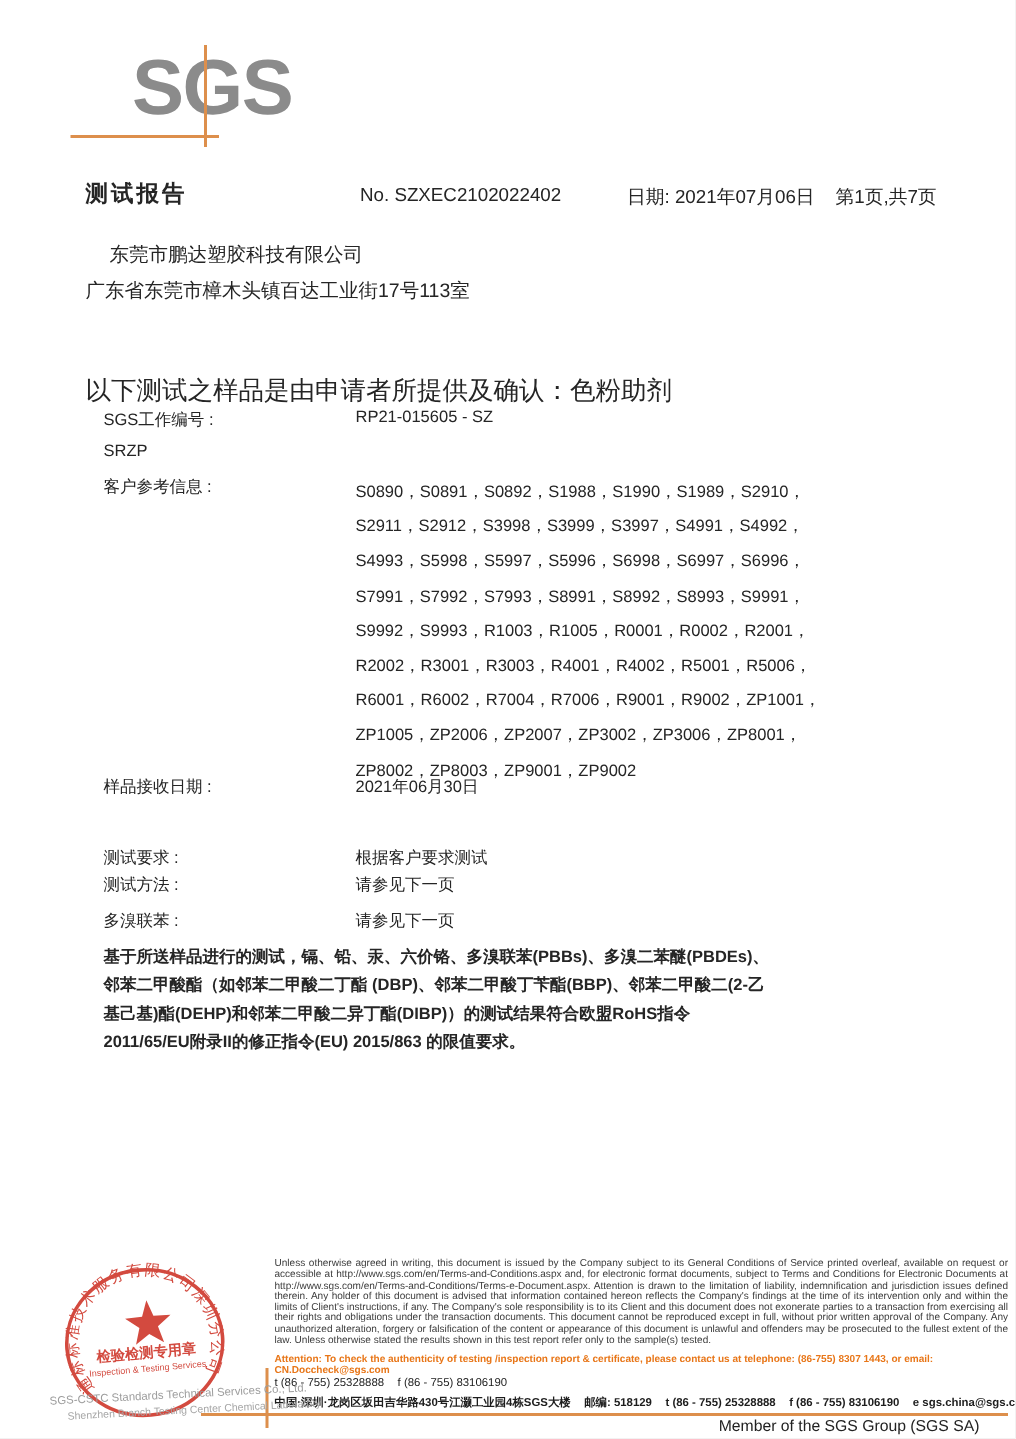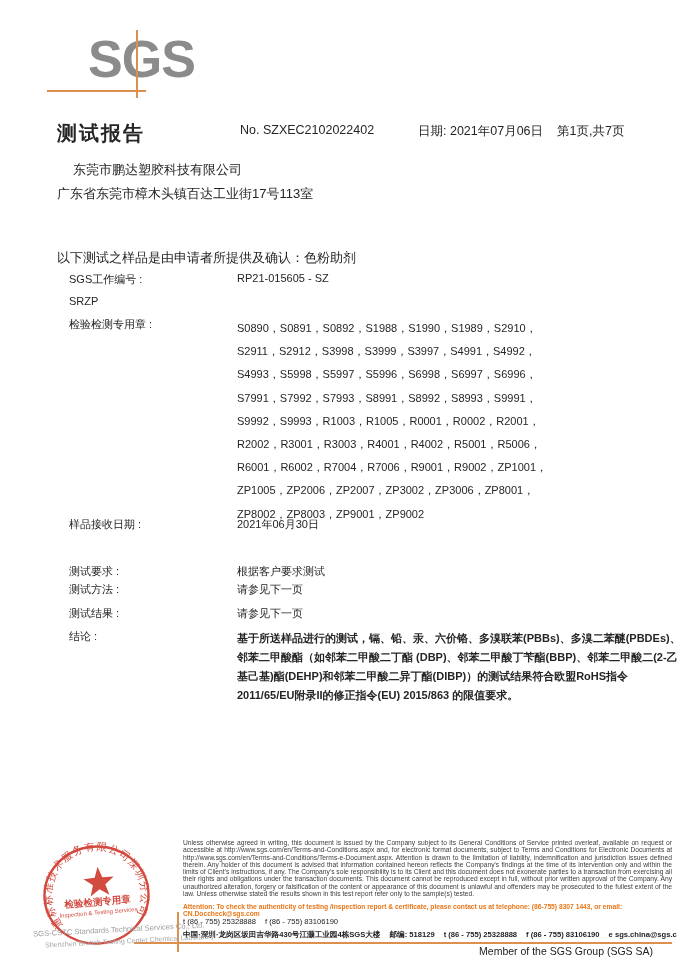--- a/index.html
+++ b/index.html
@@ -11,28 +11,28 @@
   }
   
   .logo-text{
     position:absolute; left:56px; top:33px;
     font-size:52px; font-weight:800; letter-spacing:-1px;
     color:#8b8b8b; line-height:1;margin-left:32px;
   }
   .logo-hline{ position:absolute; left:47px; top:90px; width:99px; height:2px; background:#dd8f4c; }
   .logo-vline{ position:absolute; left:136px; top:30px; width:2px; height:68px; background:#dd8f4c; }
   
-  .hdr-title{ position:absolute; left:57px; top:120px; font-size:20px; font-weight:700; letter-spacing:2px; }
+  .hdr-title{ position:absolute; left:57px; top:120px; font-size:15px; font-weight:700; letter-spacing:2px; }
   .hdr-no{ position:absolute; left:240px; top:123px; font-size:12.5px; }
   .hdr-date{ position:absolute; left:418px; top:123px; font-size:12.5px; }
   .hdr-pages{ position:absolute; left:557px; top:123px; font-size:12.5px; }
   
   .applicant-name{ position:absolute; left:57px; top:161px; font-size:13px;margin-left:16px; }
   .applicant-address{ position:absolute; left:57px; top:185px; font-size:13px; }
-  .sample-statement{ position:absolute; left:57px; top:249px; font-size:13px; }
+  .sample-statement{ position:absolute; left:57px; top:249px; font-size:17px; }
   
   .row{ position:absolute; left:53px; display:flex; font-size:11px;margin-left:16px; }
   .row .lbl{ width:168px; flex-shrink:0; }
   .row .val{ white-space:pre-line; }
   #r-job{top:272px} #r-model{top:295px}
   #r-ref{top:317px} #r-ref .val{ line-height:23.2px; width:450px; }
   #r-recv{top:517px} #r-period{top:541px} #r-req{top:564px}
   #r-method{top:582px} #r-result{top:606px}
   #r-concl{top:629px} #r-concl .val{ width:447px; line-height:19px; white-space:normal;font-weight:bold; }
   
@@ -77,21 +77,21 @@
   <div class="sample-statement">以下测试之样品是由申请者所提供及确认：色粉助剂</div>
 
   <div class="row" id="r-job">
     <span class="lbl">SGS工作编号 :</span>
     <span class="val">RP21-015605 - SZ</span>
   </div>
   <div class="row" id="r-model">
     <span class="val">SRZP</span>
   </div>
   <div class="row" id="r-ref">
-    <span class="lbl">检验检测专用章 :</span>
+    <span class="lbl">客户参考信息 :</span>
     <span class="val">S0890，S0891，S0892，S1988，S1990，S1989，S2910，
 S2911，S2912，S3998，S3999，S3997，S4991，S4992，
 S4993，S5998，S5997，S5996，S6998，S6997，S6996，
 S7991，S7992，S7993，S8991，S8992，S8993，S9991，
 S9992，S9993，R1003，R1005，R0001，R0002，R2001，
 R2002，R3001，R3003，R4001，R4002，R5001，R5006，
 R6001，R6002，R7004，R7006，R9001，R9002，ZP1001，
 ZP1005，ZP2006，ZP2007，ZP3002，ZP3006，ZP8001，
 ZP8002，ZP8003，ZP9001，ZP9002</span>
   </div>
@@ -101,25 +101,24 @@
   </div>
   <div class="row" id="r-req">
     <span class="lbl">测试要求 :</span>
     <span class="val">根据客户要求测试</span>
   </div>
   <div class="row" id="r-method">
     <span class="lbl">测试方法 :</span>
     <span class="val">请参见下一页</span>
   </div>
   <div class="row" id="r-result">
-    <span class="lbl">测试结果 :</span>
+    <span class="lbl">多溴联苯 :</span>
     <span class="val">请参见下一页</span>
   </div>
   <div class="row" id="r-concl">
-    <span class="lbl">结论 :</span>
     <span class="val">基于所送样品进行的测试，镉、铅、汞、六价铬、多溴联苯(PBBs)、多溴二苯醚(PBDEs)、邻苯二甲酸酯（如邻苯二甲酸二丁酯 (DBP)、邻苯二甲酸丁苄酯(BBP)、邻苯二甲酸二(2-乙基己基)酯(DEHP)和邻苯二甲酸二异丁酯(DIBP)）的测试结果符合欧盟RoHS指令2011/65/EU附录II的修正指令(EU) 2015/863 的限值要求。</span>
   </div>
 
   <div class="legal">Unless otherwise agreed in writing, this document is issued by the Company subject to its General Conditions of Service printed overleaf, available on request or accessible at http://www.sgs.com/en/Terms-and-Conditions.aspx and, for electronic format documents, subject to Terms and Conditions for Electronic Documents at http://www.sgs.com/en/Terms-and-Conditions/Terms-e-Document.aspx. Attention is drawn to the limitation of liability, indemnification and jurisdiction issues defined therein. Any holder of this document is advised that information contained hereon reflects the Company's findings at the time of its intervention only and within the limits of Client's instructions, if any. The Company's sole responsibility is to its Client and this document does not exonerate parties to a transaction from exercising all their rights and obligations under the transaction documents. This document cannot be reproduced except in full, without prior written approval of the Company. Any unauthorized alteration, forgery or falsification of the content or appearance of this document is unlawful and offenders may be prosecuted to the fullest extent of the law. Unless otherwise stated the results shown in this test report refer only to the sample(s) tested.</div>
   <div class="attention">Attention: To check the authenticity of testing /inspection report &amp; certificate, please contact us at telephone: (86-755) 8307 1443, or email: CN.Doccheck@sgs.com</div>
 
   <div class="addr addr1">
     <span>t (86 - 755) 25328888</span>
     <span>f (86 - 755) 83106190</span>
 

